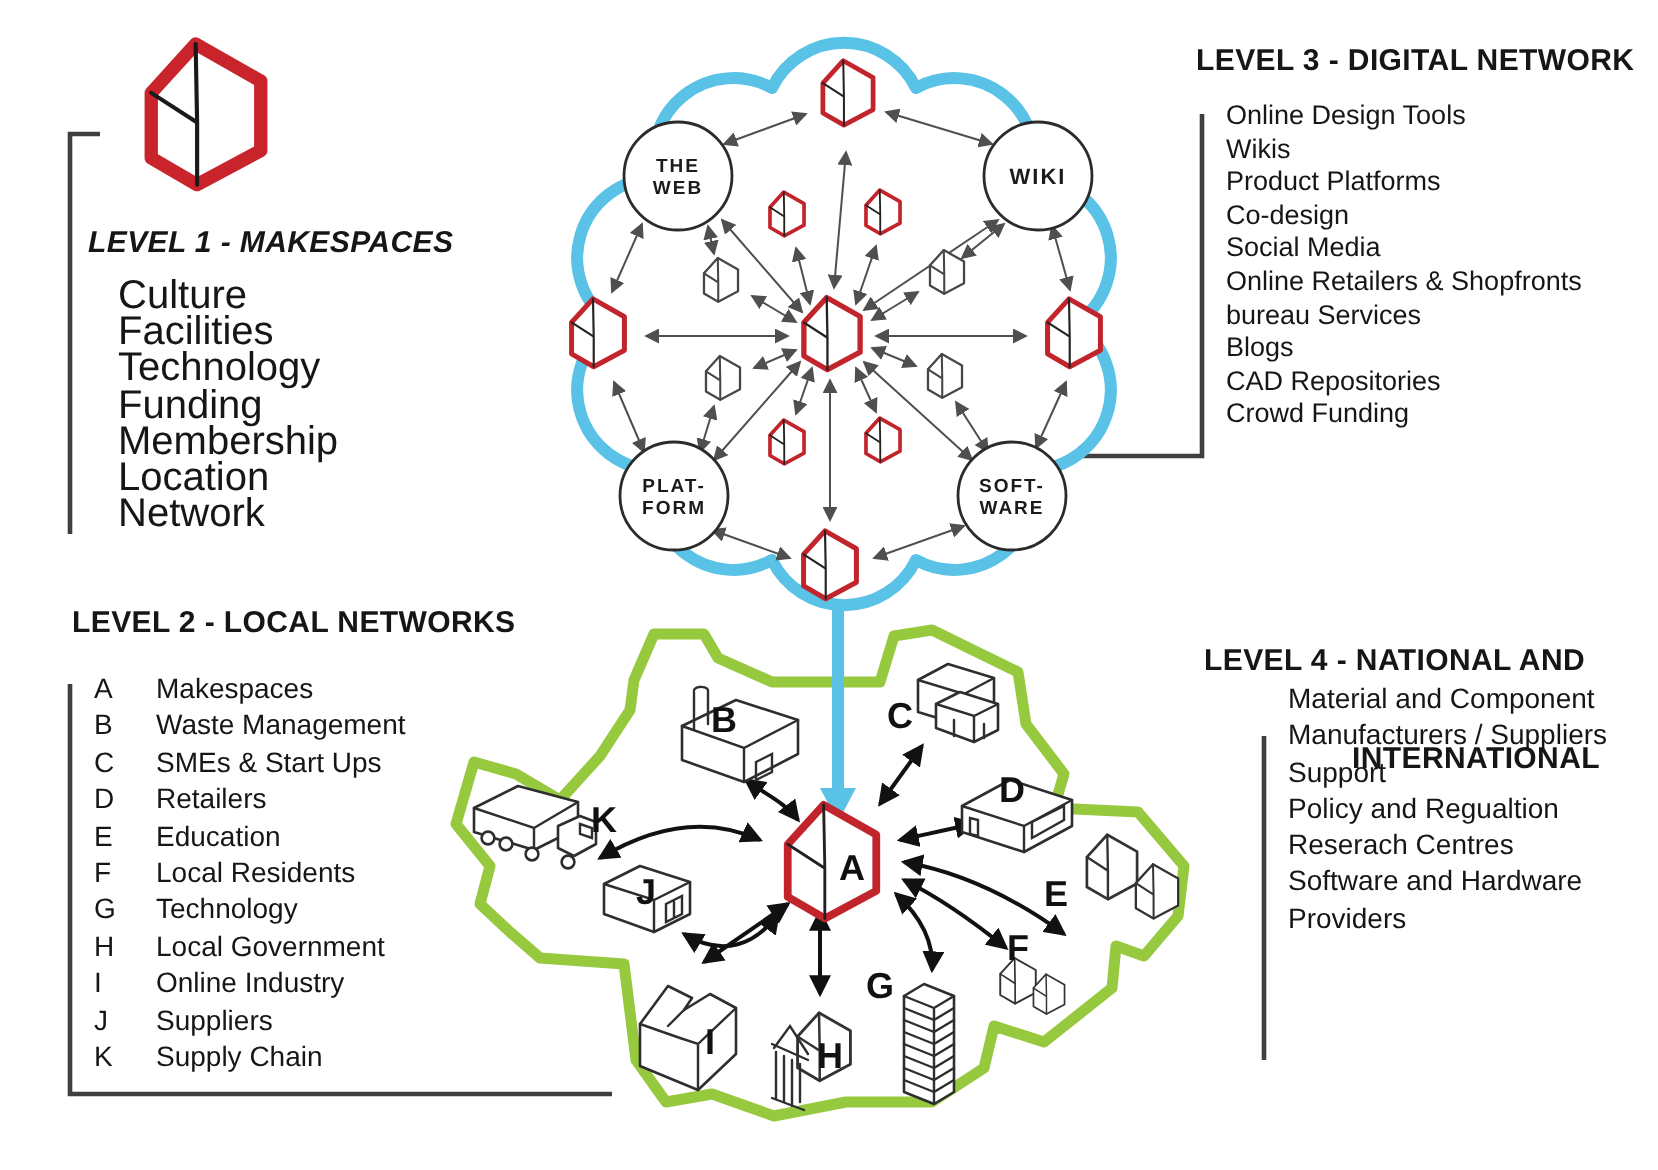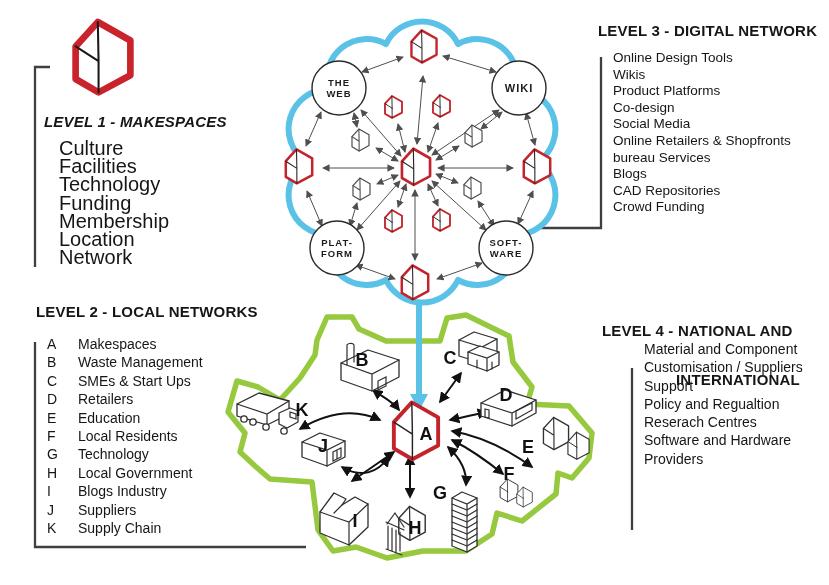--- a/index.html
+++ b/index.html
@@ -67,32 +67,32 @@
   <div class="panel-title" style="left:36px;top:303px;">LEVEL 2 - LOCAL NETWORKS</div>
   <div class="l2rows" style="left:47px;top:335px;">
     <div class="l2row"><span class="l2key">A</span><span>Makespaces</span></div>
     <div class="l2row"><span class="l2key">B</span><span>Waste Management</span></div>
     <div class="l2row"><span class="l2key">C</span><span>SMEs &amp; Start Ups</span></div>
     <div class="l2row"><span class="l2key">D</span><span>Retailers</span></div>
     <div class="l2row"><span class="l2key">E</span><span>Education</span></div>
     <div class="l2row"><span class="l2key">F</span><span>Local Residents</span></div>
     <div class="l2row"><span class="l2key">G</span><span>Technology</span></div>
     <div class="l2row"><span class="l2key">H</span><span>Local Government</span></div>
-    <div class="l2row"><span class="l2key">I</span><span>Blogs Industry</span></div>
+    <div class="l2row"><span class="l2key">I</span><span>Online Industry</span></div>
     <div class="l2row"><span class="l2key">J</span><span>Suppliers</span></div>
     <div class="l2row"><span class="l2key">K</span><span>Supply Chain</span></div>
   </div>
 
   <div class="panel-title" style="left:602px;top:322px;">
     <div>LEVEL 4 - NATIONAL AND</div>
     <div class="l4title2">INTERNATIONAL</div>
   </div>
   <ul class="panel-list l4" style="left:644px;top:340px;">
     <li>Material and Component</li>
-    <li>Customisation / Suppliers</li>
+    <li>Manufacturers / Suppliers</li>
     <li>Support</li>
     <li>Policy and Regualtion</li>
     <li>Reserach Centres</li>
     <li>Software and Hardware</li>
     <li>Providers</li>
   </ul>
 
   <svg width="829" height="585" viewBox="0 0 829 585" style="position:absolute;left:0;top:0;">
     <defs>
       <symbol id="house" viewBox="0 0 100 112" overflow="visible">

